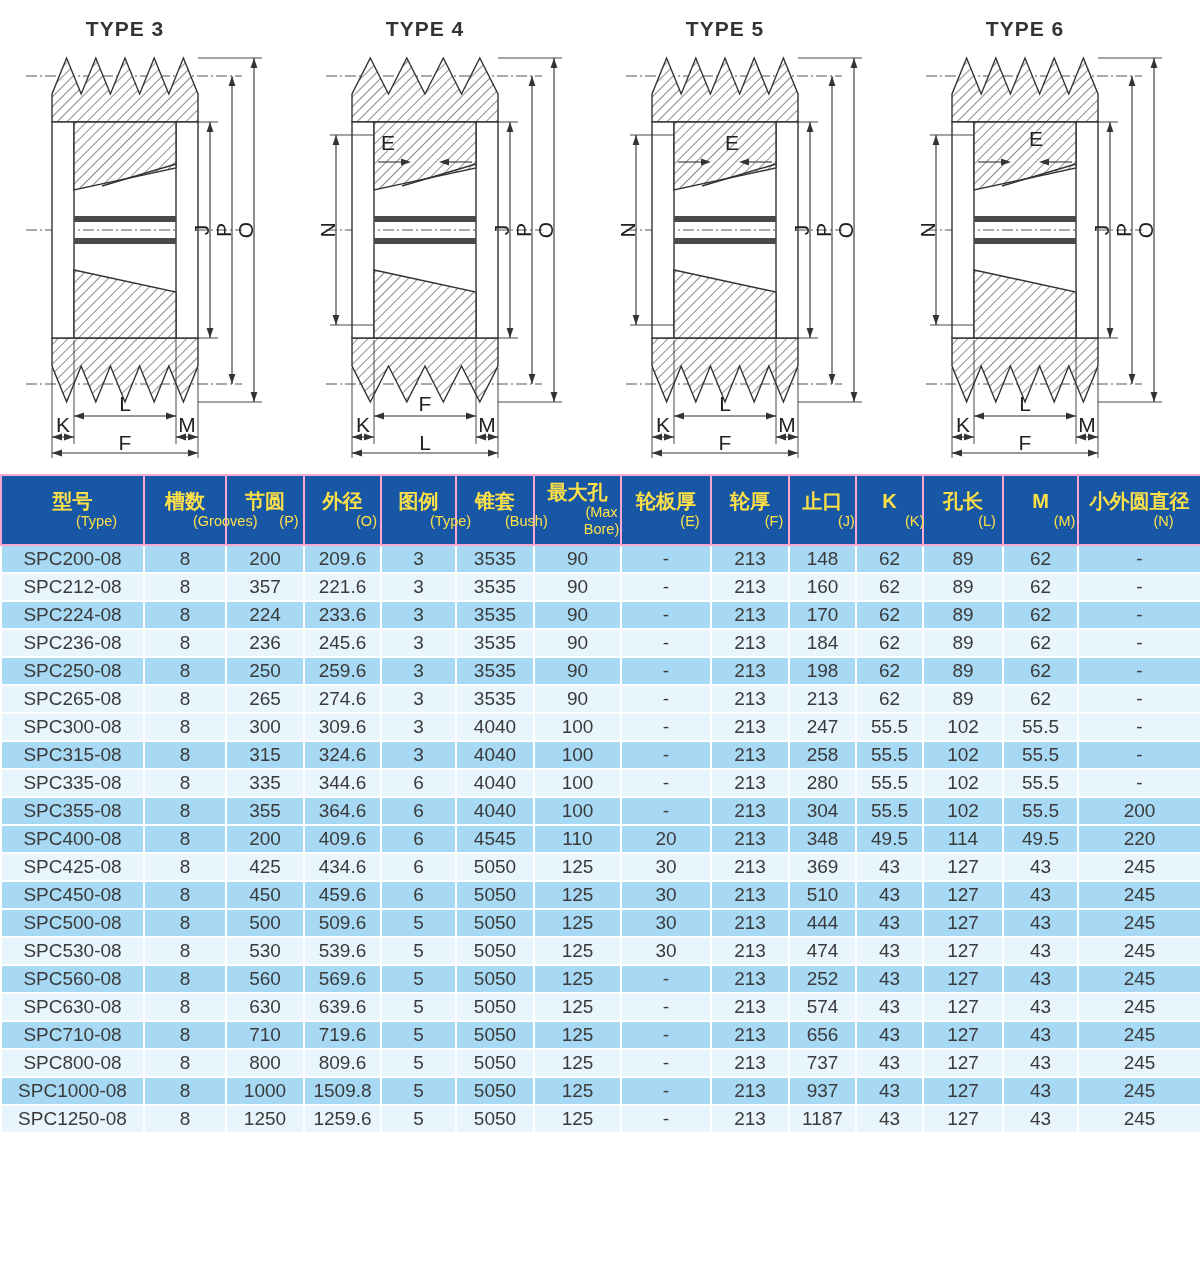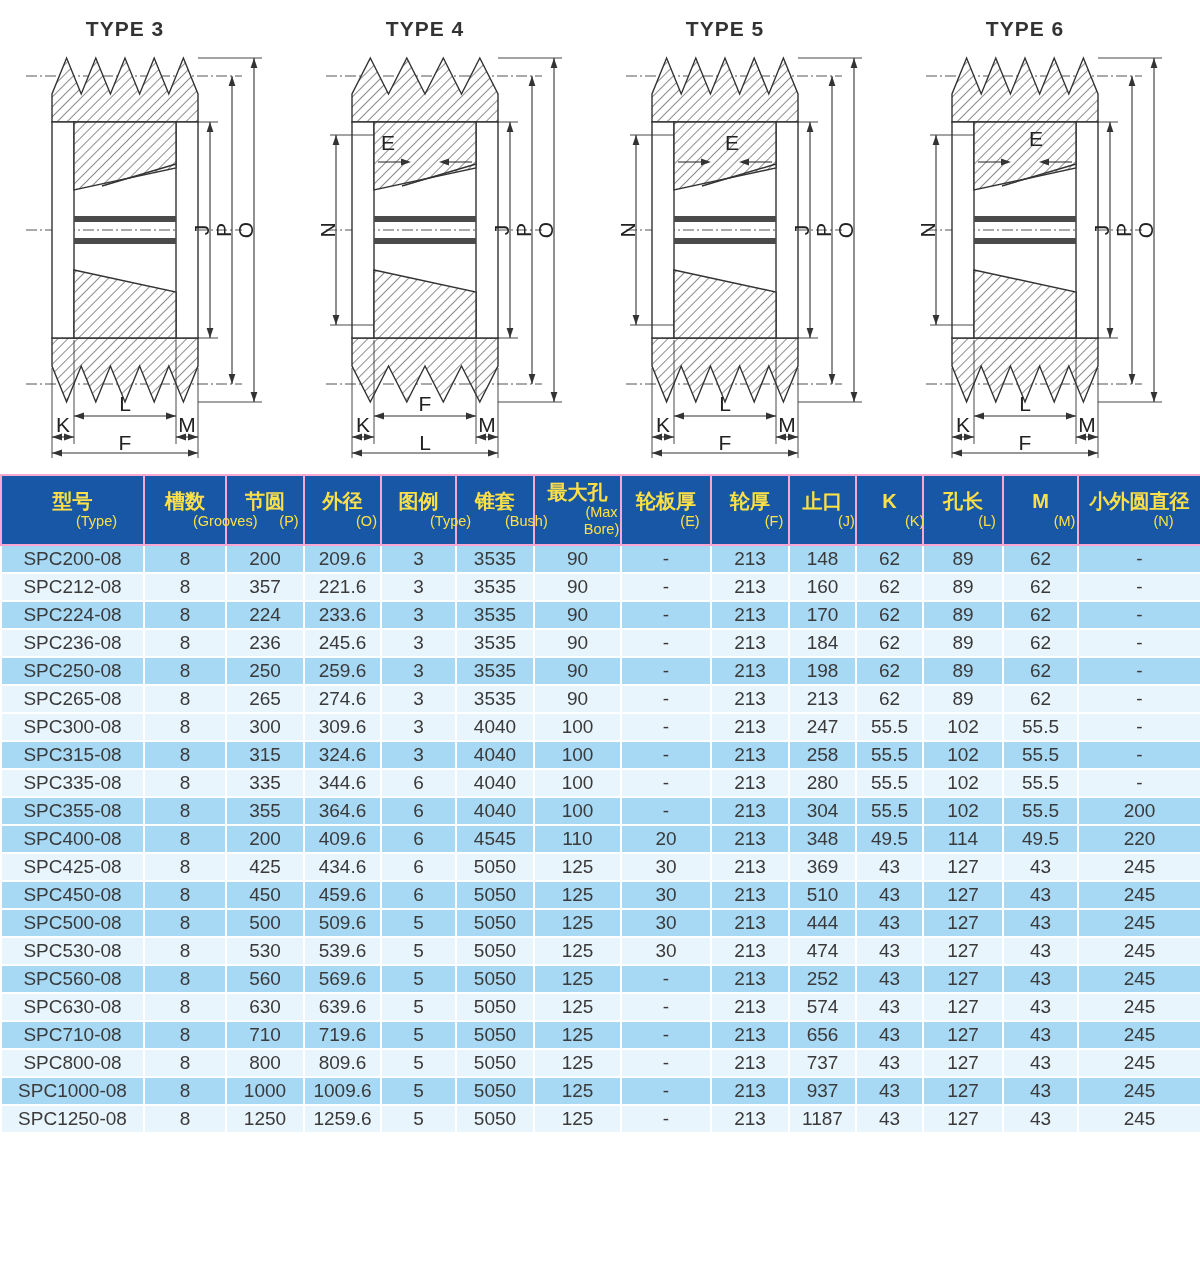--- a/index.html
+++ b/index.html
@@ -686,21 +686,21 @@
           <td>737</td>
           <td>43</td>
           <td>127</td>
           <td>43</td>
           <td>245</td>
         </tr>
         <tr class="odd">
           <td>SPC1000-08</td>
           <td>8</td>
           <td>1000</td>
-          <td>1009.6</td>
+          <td>1509.8</td>
           <td>5</td>
           <td>5050</td>
           <td>125</td>
           <td>-</td>
           <td>213</td>
           <td>937</td>
           <td>43</td>
           <td>127</td>
           <td>43</td>
           <td>245</td>

